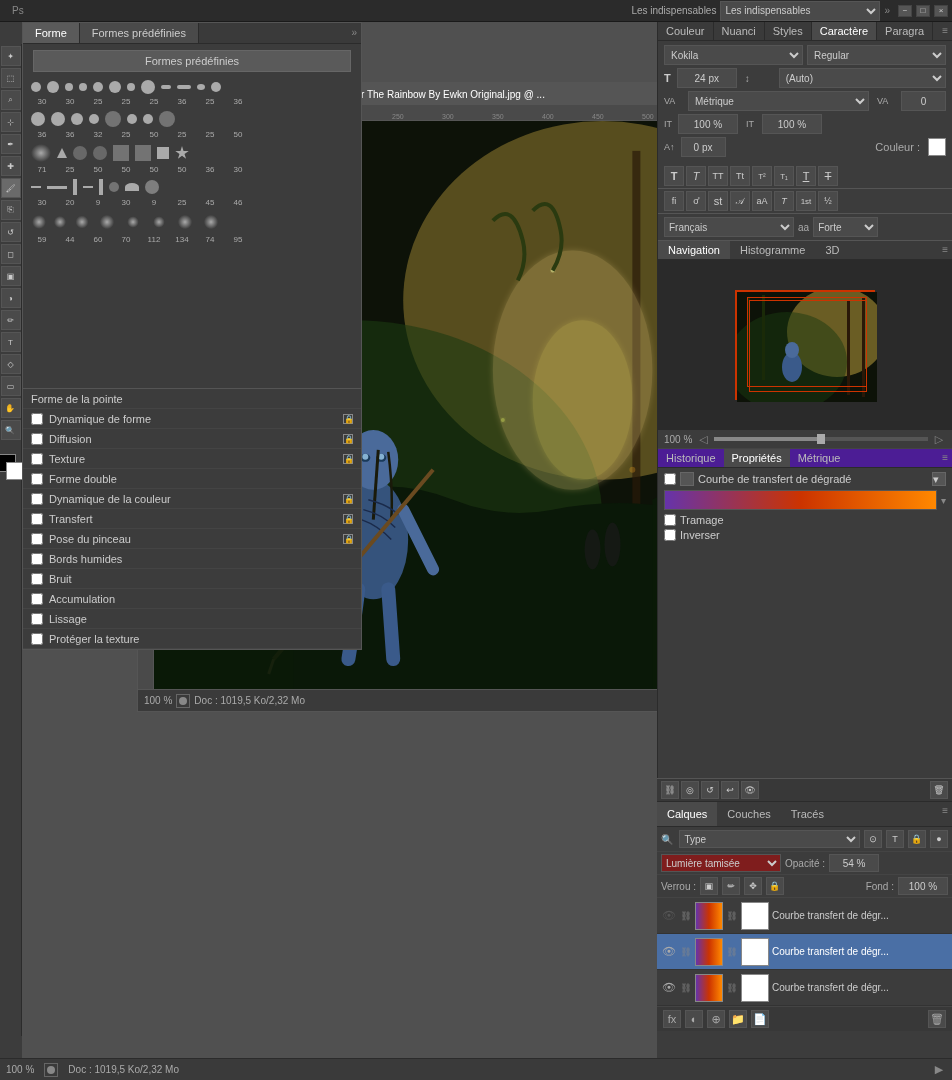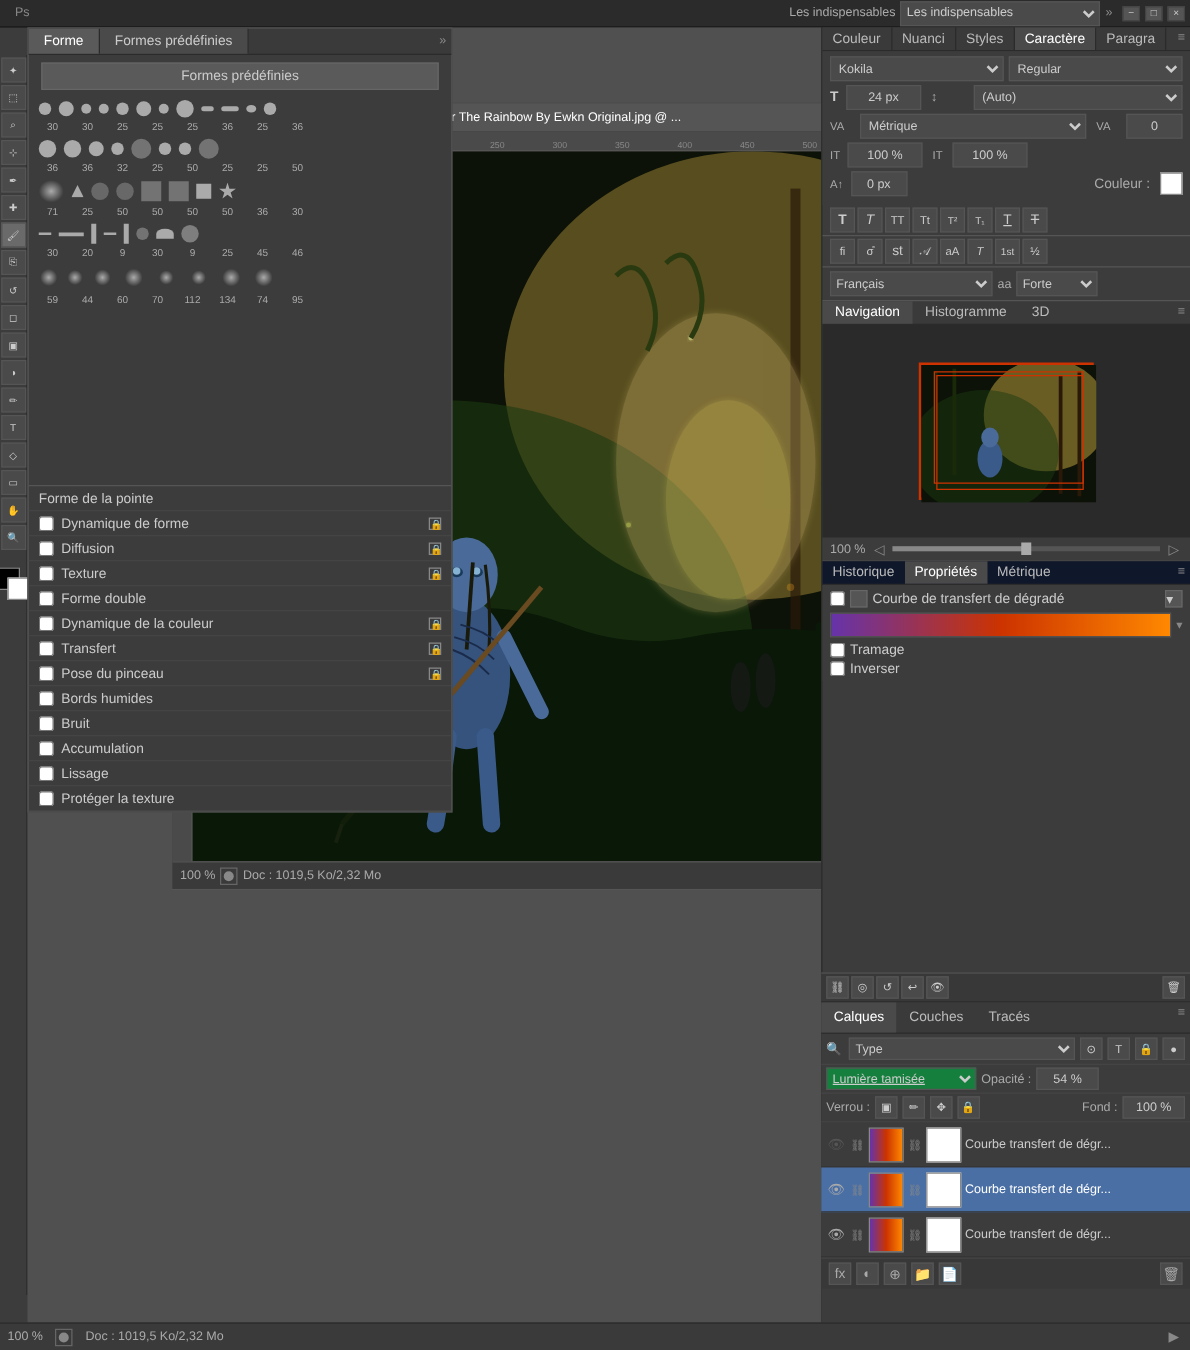--- a/index.html
+++ b/index.html
@@ -316,21 +316,21 @@
       border-bottom: 1px solid #444;
     }
     .zoom-label {
       font-size: 10px;
       color: #aaa;
     }
 
     
     .hist-tabs {
       display: flex;
-      background: #0f172a;
+      background: #4c1d95;
       border-bottom: 1px solid #2b2b2b;
     }
     .hist-tab {
       padding: 3px 8px;
       color: #bbb;
       cursor: pointer;
       font-size: 11px;
     }
     .hist-tab.active {
       background: #4a4a4a;
@@ -460,25 +460,24 @@
     .blend-row {
       display: flex;
       align-items: center;
       gap: 4px;
       padding: 2px 4px;
       border-bottom: 1px solid #444;
     }
     .blend-select {
       width: 120px;
       height: 18px;
-      background: #15803d;
-      border: 1px solid #555;
-      color: #ccc;
-      font-size: 10px;
-      text-decoration: underline;
+      background: #7f1d1d;
+      border: 1px solid #555;
+      color: #ccc;
+      font-size: 10px;
     }
     .opacity-label {
       font-size: 10px;
       color: #aaa;
     }
     .opacity-input {
       width: 50px;
       height: 18px;
       background: #4a4a4a;
       border: 1px solid #555;

